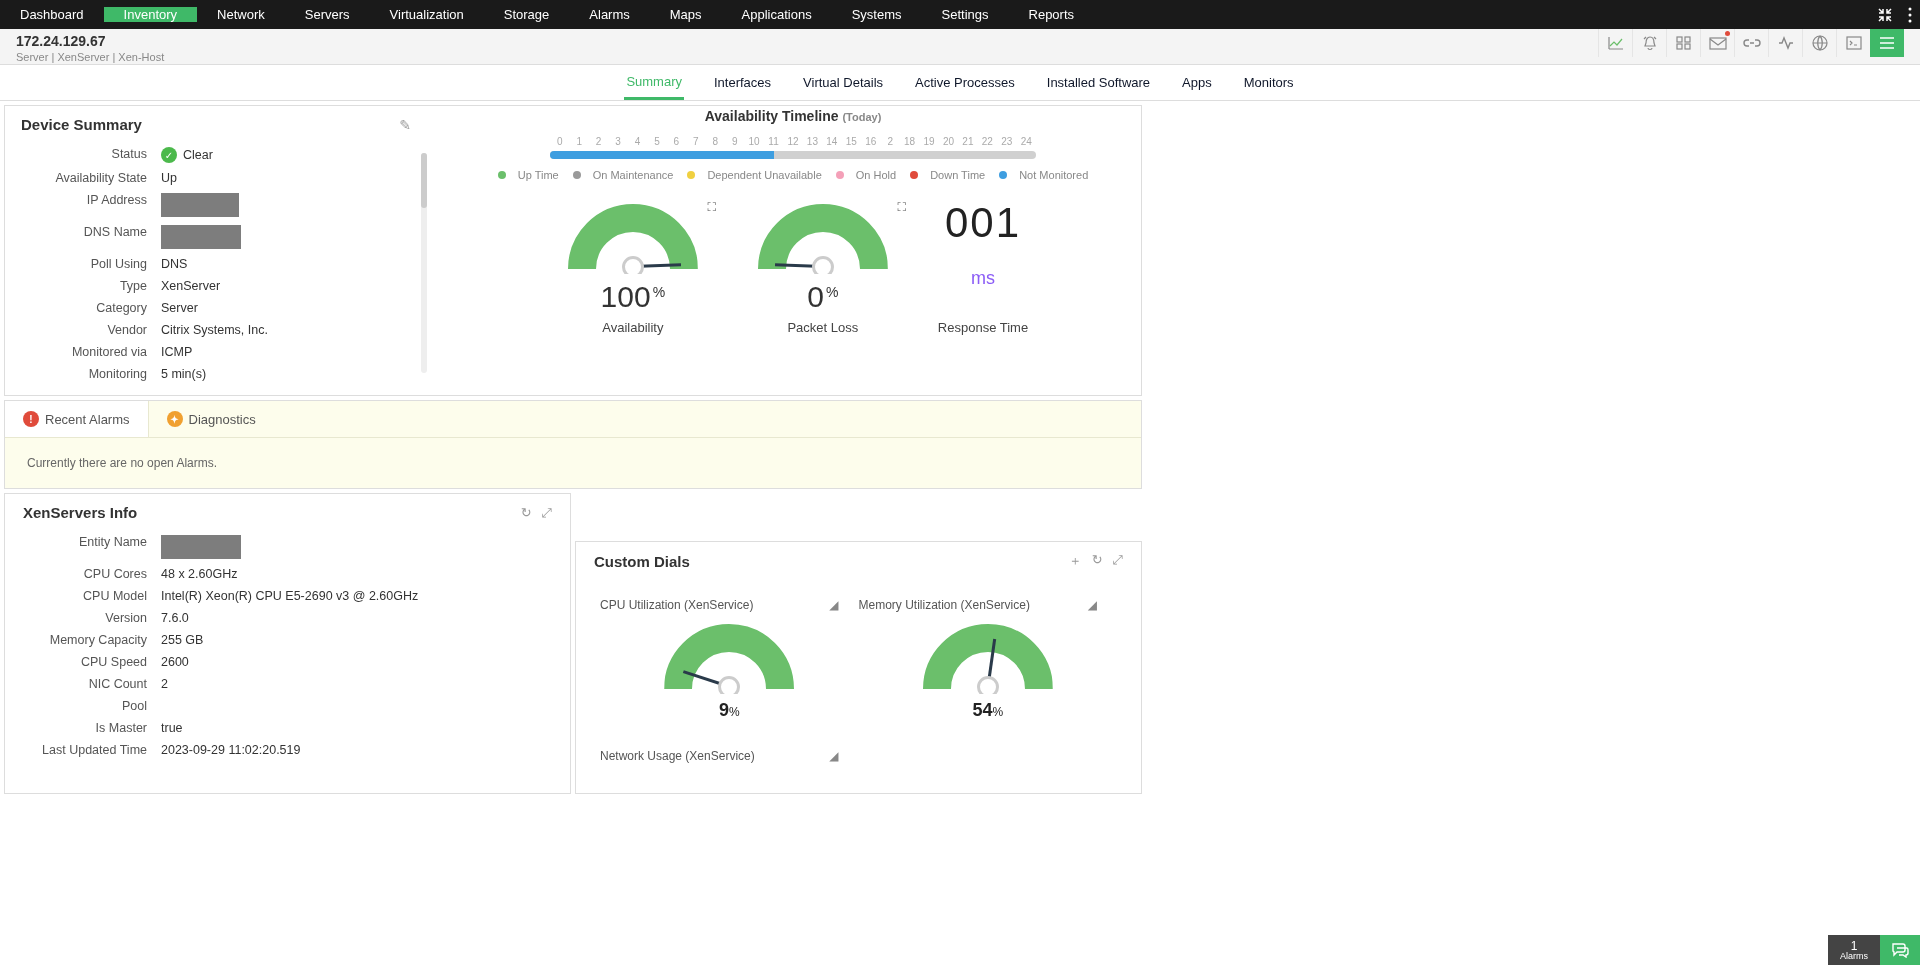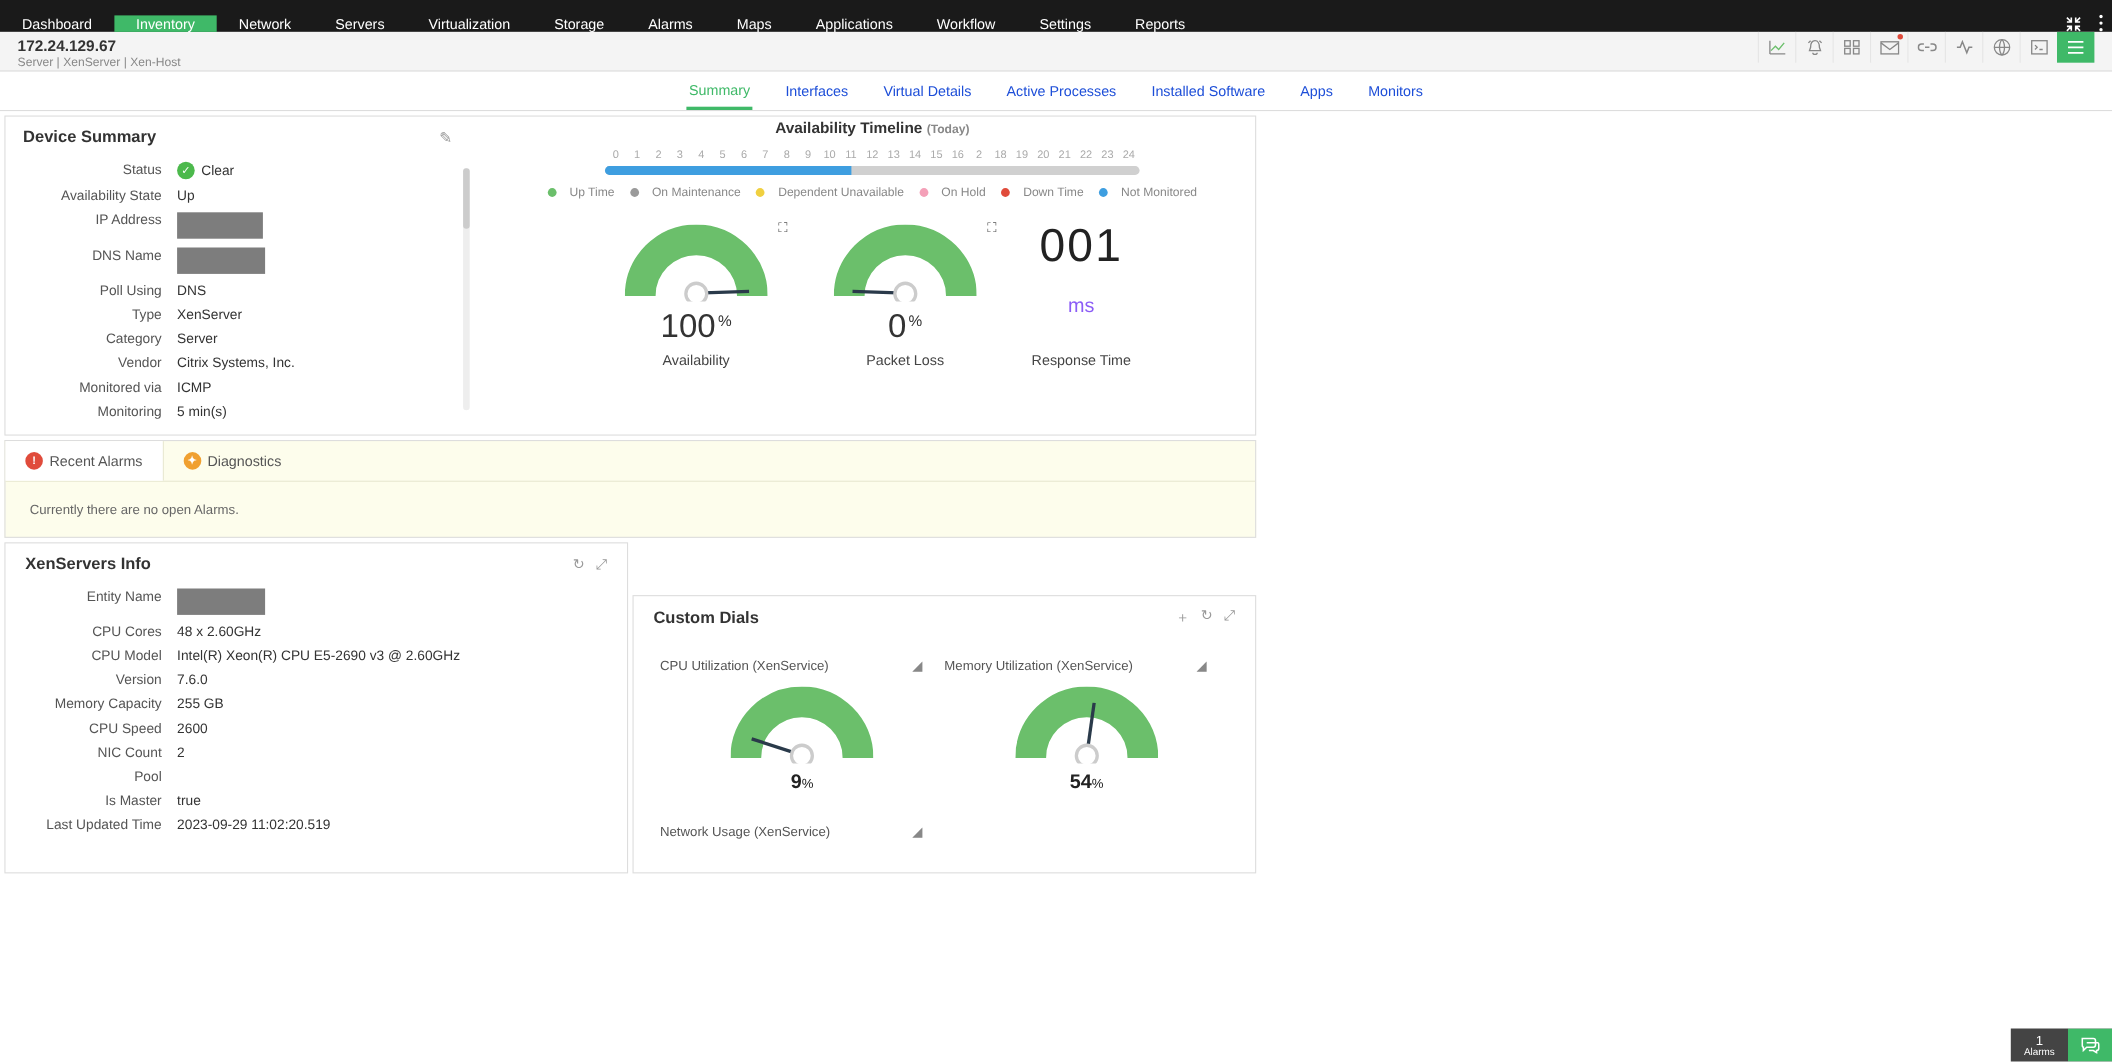--- a/index.html
+++ b/index.html
@@ -1,36 +1,36 @@
 <!DOCTYPE html>
 <html><head>
 <meta charset="utf-8">
 <style>
 * { box-sizing: border-box; margin: 0; padding: 0; }
 body { font-family: -apple-system, BlinkMacSystemFont, "Segoe UI", Arial, sans-serif; font-size: 13px; color: #333; background: #fff; }
 
 
-.topnav { background: #1a1a1a; height: 29px; display: flex; align-items: flex-end; }
+.topnav { background: #1a1a1a; height: 29px; display: flex; align-items: center; }
 .topnav .nav-item { color: #fff; padding: 0 20px; display: flex; align-items: center; cursor: pointer; font-size: 13px; }
 .topnav .nav-item.active { background: #3fb968; }
 .topnav .spacer { flex: 1; }
 .topnav .nav-icon { color: #fff; padding: 0 8px; display: flex; align-items: center; cursor: pointer; }
 
 
 .subheader { background: #f4f4f4; height: 36px; display: flex; align-items: flex-start; padding: 0 16px; border-bottom: 1px solid #ddd; }
 .subheader .ip { font-weight: 600; font-size: 14px; color: #333; }
 .subheader .crumbs { font-size: 11px; color: #888; margin-top: 1px; }
 .subheader .left { display: flex; flex-direction: column; line-height: 1.2; padding: 4px 0; }
 .subheader .icons { margin-left: auto; display: flex; gap: 0; align-items: center; }
 .subheader .ico { width: 34px; height: 28px; display: flex; align-items: center; justify-content: center; color: #888; cursor: pointer; border-left: 1px solid #e5e5e5; }
 .subheader .ico.green { background: #3fb968; color: #fff; border: none; }
 
 
 .tabs { display: flex; justify-content: center; gap: 28px; border-bottom: 1px solid #ddd; height: 36px; align-items: center; }
-.tabs .tab { color: #1d4ed8; cursor: pointer; padding: 8px 2px; font-size: 13px; }
+.tabs .tab { color: #0f172a; cursor: pointer; padding: 8px 2px; font-size: 13px; }
 .tabs .tab.active { color: #3fb968; border-bottom: 3px solid #3fb968; margin-bottom: -1px; }
 
 
 .main { display: flex; gap: 4px; padding: 4px; }
 .col-left { flex: 0 0 1138px; display: flex; flex-direction: column; gap: 4px; }
 
 
 .panel { background: #fff; border: 1px solid #ddd; position: relative; }
 .panel-header { display: flex; align-items: center; padding: 10px 18px; }
 .panel-title { font-size: 15px; font-weight: 600; color: #333; }
@@ -116,21 +116,21 @@
 <div class="topnav">
   <div class="nav-item">Dashboard</div>
   <div class="nav-item active">Inventory</div>
   <div class="nav-item">Network</div>
   <div class="nav-item">Servers</div>
   <div class="nav-item">Virtualization</div>
   <div class="nav-item">Storage</div>
   <div class="nav-item">Alarms</div>
   <div class="nav-item">Maps</div>
   <div class="nav-item">Applications</div>
-  <div class="nav-item">Workflow</div>
+  <div class="nav-item">Systems</div>
   <div class="nav-item">Settings</div>
   <div class="nav-item">Reports</div>
   <div class="spacer"></div>
   <div class="nav-icon">
     <svg width="14" height="14" viewBox="0 0 14 14" stroke="#fff" stroke-width="1.5" fill="none">
         <path d="M1 1 L5 5 M5 1 L5 5 L1 5 M13 1 L9 5 M9 1 L9 5 L13 5 M1 13 L5 9 M1 9 L5 9 L5 13 M13 13 L9 9 M13 9 L9 9 L9 13"></path>
       </svg>
   </div>
   <div class="nav-icon">
     <svg width="4" height="16" viewBox="0 0 4 16" fill="#fff">

